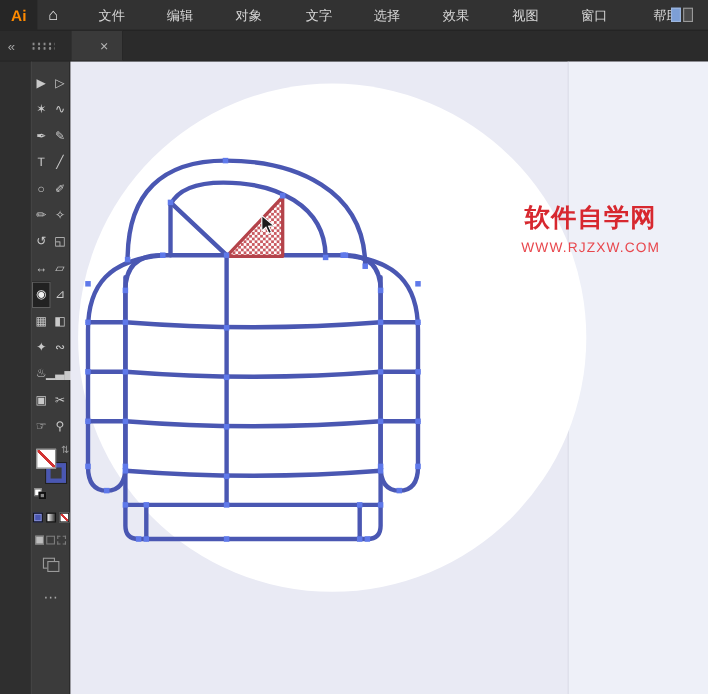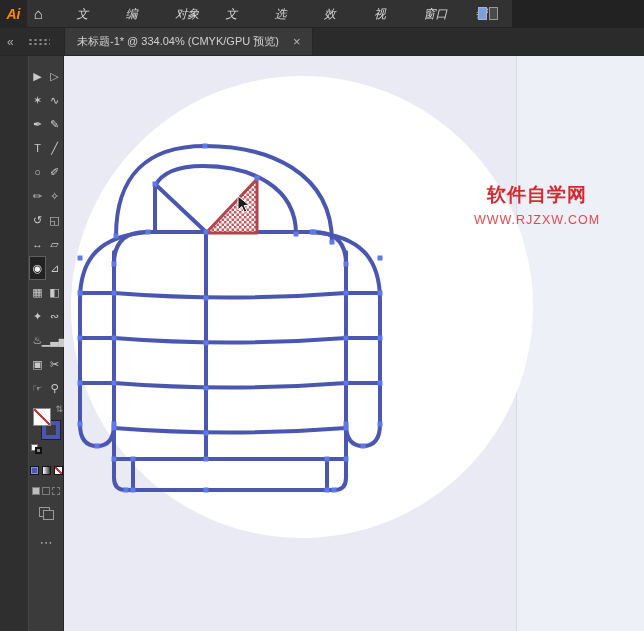--- a/index.html
+++ b/index.html
@@ -6,22 +6,22 @@
     --accent:#4a57b2; --anchorc:#5f79ea; --collar:#b4434a; --patred:#c9595f;
     --wm1:#d7282f; --wm2:#e8474d;
     --chrome:#323232; --tabbar:#2b2b2b; --panel:#3b3b3b; --rail:#2f2f2f;
     --canvasL:#e9eaf4; --canvasR:#eef0f8;
   }
   *{margin:0;padding:0;box-sizing:border-box;font-family:"Liberation Sans","DejaVu Sans",sans-serif;}
   html,body{width:644px;height:631px;overflow:hidden;background:#222;user-select:none;}
   #app{position:relative;width:644px;height:631px;}
 
   
-  #menubar{position:absolute;left:0;top:0;width:512px;height:28px;background:var(--chrome);
-    display:flex;align-items:center;border-bottom:1px solid #222;font-style:italic;}
+  #menubar{position:absolute;left:0;top:0;width:644px;height:28px;background:var(--chrome);
+    display:flex;align-items:center;border-bottom:1px solid #222;}
   #ai-logo{width:36px;height:28px;display:flex;align-items:center;justify-content:center;
     color:#ff8a00;font-weight:bold;font-size:14px;background:#262626;}
   #home-btn{width:30px;height:28px;display:flex;align-items:center;justify-content:center;
     color:#e8e8e8;font-size:15px;}
   #menus{display:flex;margin-left:14px;}
   .menu-item{padding:0 13px;font-size:12px;color:#d6d6d6;height:28px;line-height:28px;cursor:default;}
   #workspace-btn{position:absolute;right:14px;top:7px;display:flex;gap:2px;}
   #workspace-btn .wsa{width:9px;height:13px;background:#7d9fd6;border:1px solid #9db6dd;}
   #workspace-btn .wsb{width:9px;height:13px;background:#4a4a4a;border:1px solid #9a9a9a;}
 
@@ -77,21 +77,21 @@
   #edit-toolbar{margin-top:16px;text-align:center;color:#a8a8a8;font-size:13px;cursor:pointer;}
 
   
   #canvas{position:absolute;left:64px;top:56px;width:580px;height:575px;background:var(--canvasL);overflow:hidden;}
   #pasteboard{position:absolute;left:452px;top:0;width:128px;height:575px;background:var(--canvasR);
     border-left:1px solid #d9dae6;z-index:1;}
   #bg-circle{position:absolute;left:7px;top:20px;width:462px;height:462px;border-radius:50%;
     background:#ffffff;z-index:2;}
   #artwork{position:absolute;left:0;top:0;z-index:3;}
   #watermark{position:absolute;left:400px;top:126px;width:146px;text-align:center;z-index:4;}
-  #wm-title{font-size:19px;font-weight:bold;color:var(--wm1);letter-spacing:1px;white-space:nowrap;}
+  #wm-title{font-size:23px;font-weight:bold;color:var(--wm1);letter-spacing:1px;white-space:nowrap;}
   #wm-url{margin-top:5px;font-size:12.5px;font-weight:normal;color:var(--wm2);letter-spacing:1px;white-space:nowrap;}
 
   .pmain{fill:none;stroke:var(--accent);stroke-width:4;stroke-linecap:round;stroke-linejoin:round;}
   .pred{fill:url(#checker);stroke:var(--collar);stroke-width:3;stroke-linejoin:round;}
   .anchor{fill:var(--anchorc);}
   .cursor{fill:#1c1c1c;stroke:#ffffff;stroke-width:1;}
 </style>
 </head>
 <body>
 
@@ -125,21 +125,20 @@
       <div class="wsb"></div>
     </div>
   </div>
 
   <div id="tabbar">
     <div id="tab-leftzone">
       <div id="collapse-btn">«</div>
       <div id="toolbar-drag-dots"></div>
     </div>
     <div id="doc-tab">
-      <span class="tab-title">未标题-1* @ 334.04% (CMYK/GPU 预览)</span>
       <span class="tab-close">×</span>
     </div>
   </div>
 
   <div id="leftrail"></div>
 
   <div id="toolbar">
     <div id="tools">
 
         <div class="tool">

